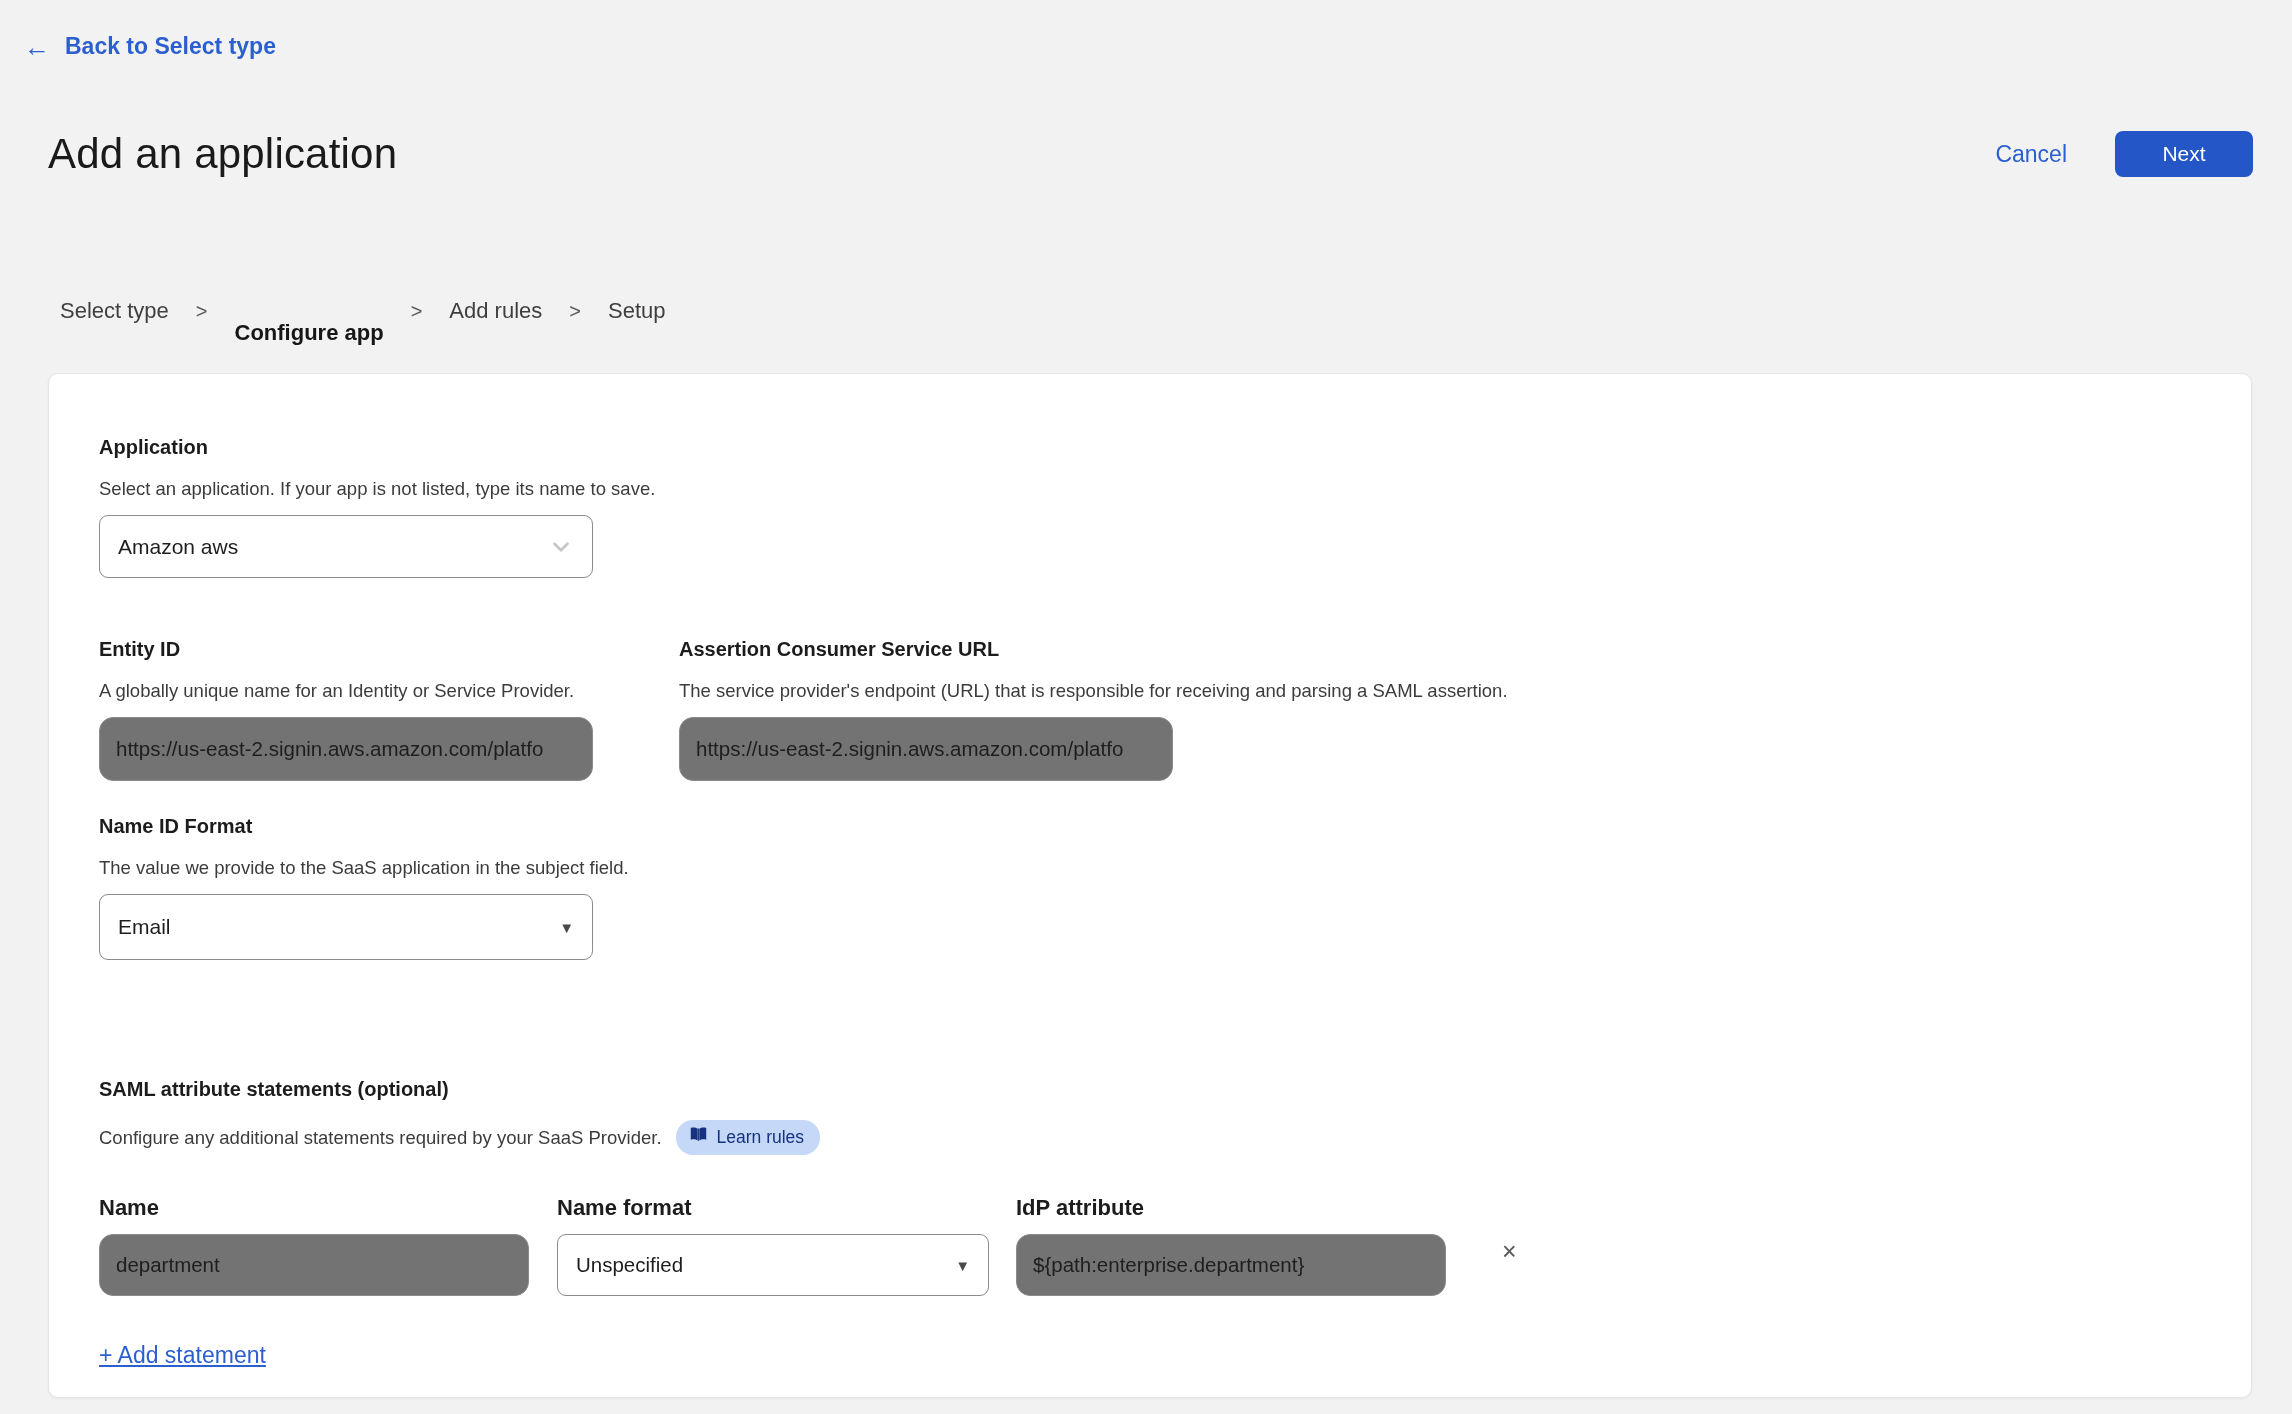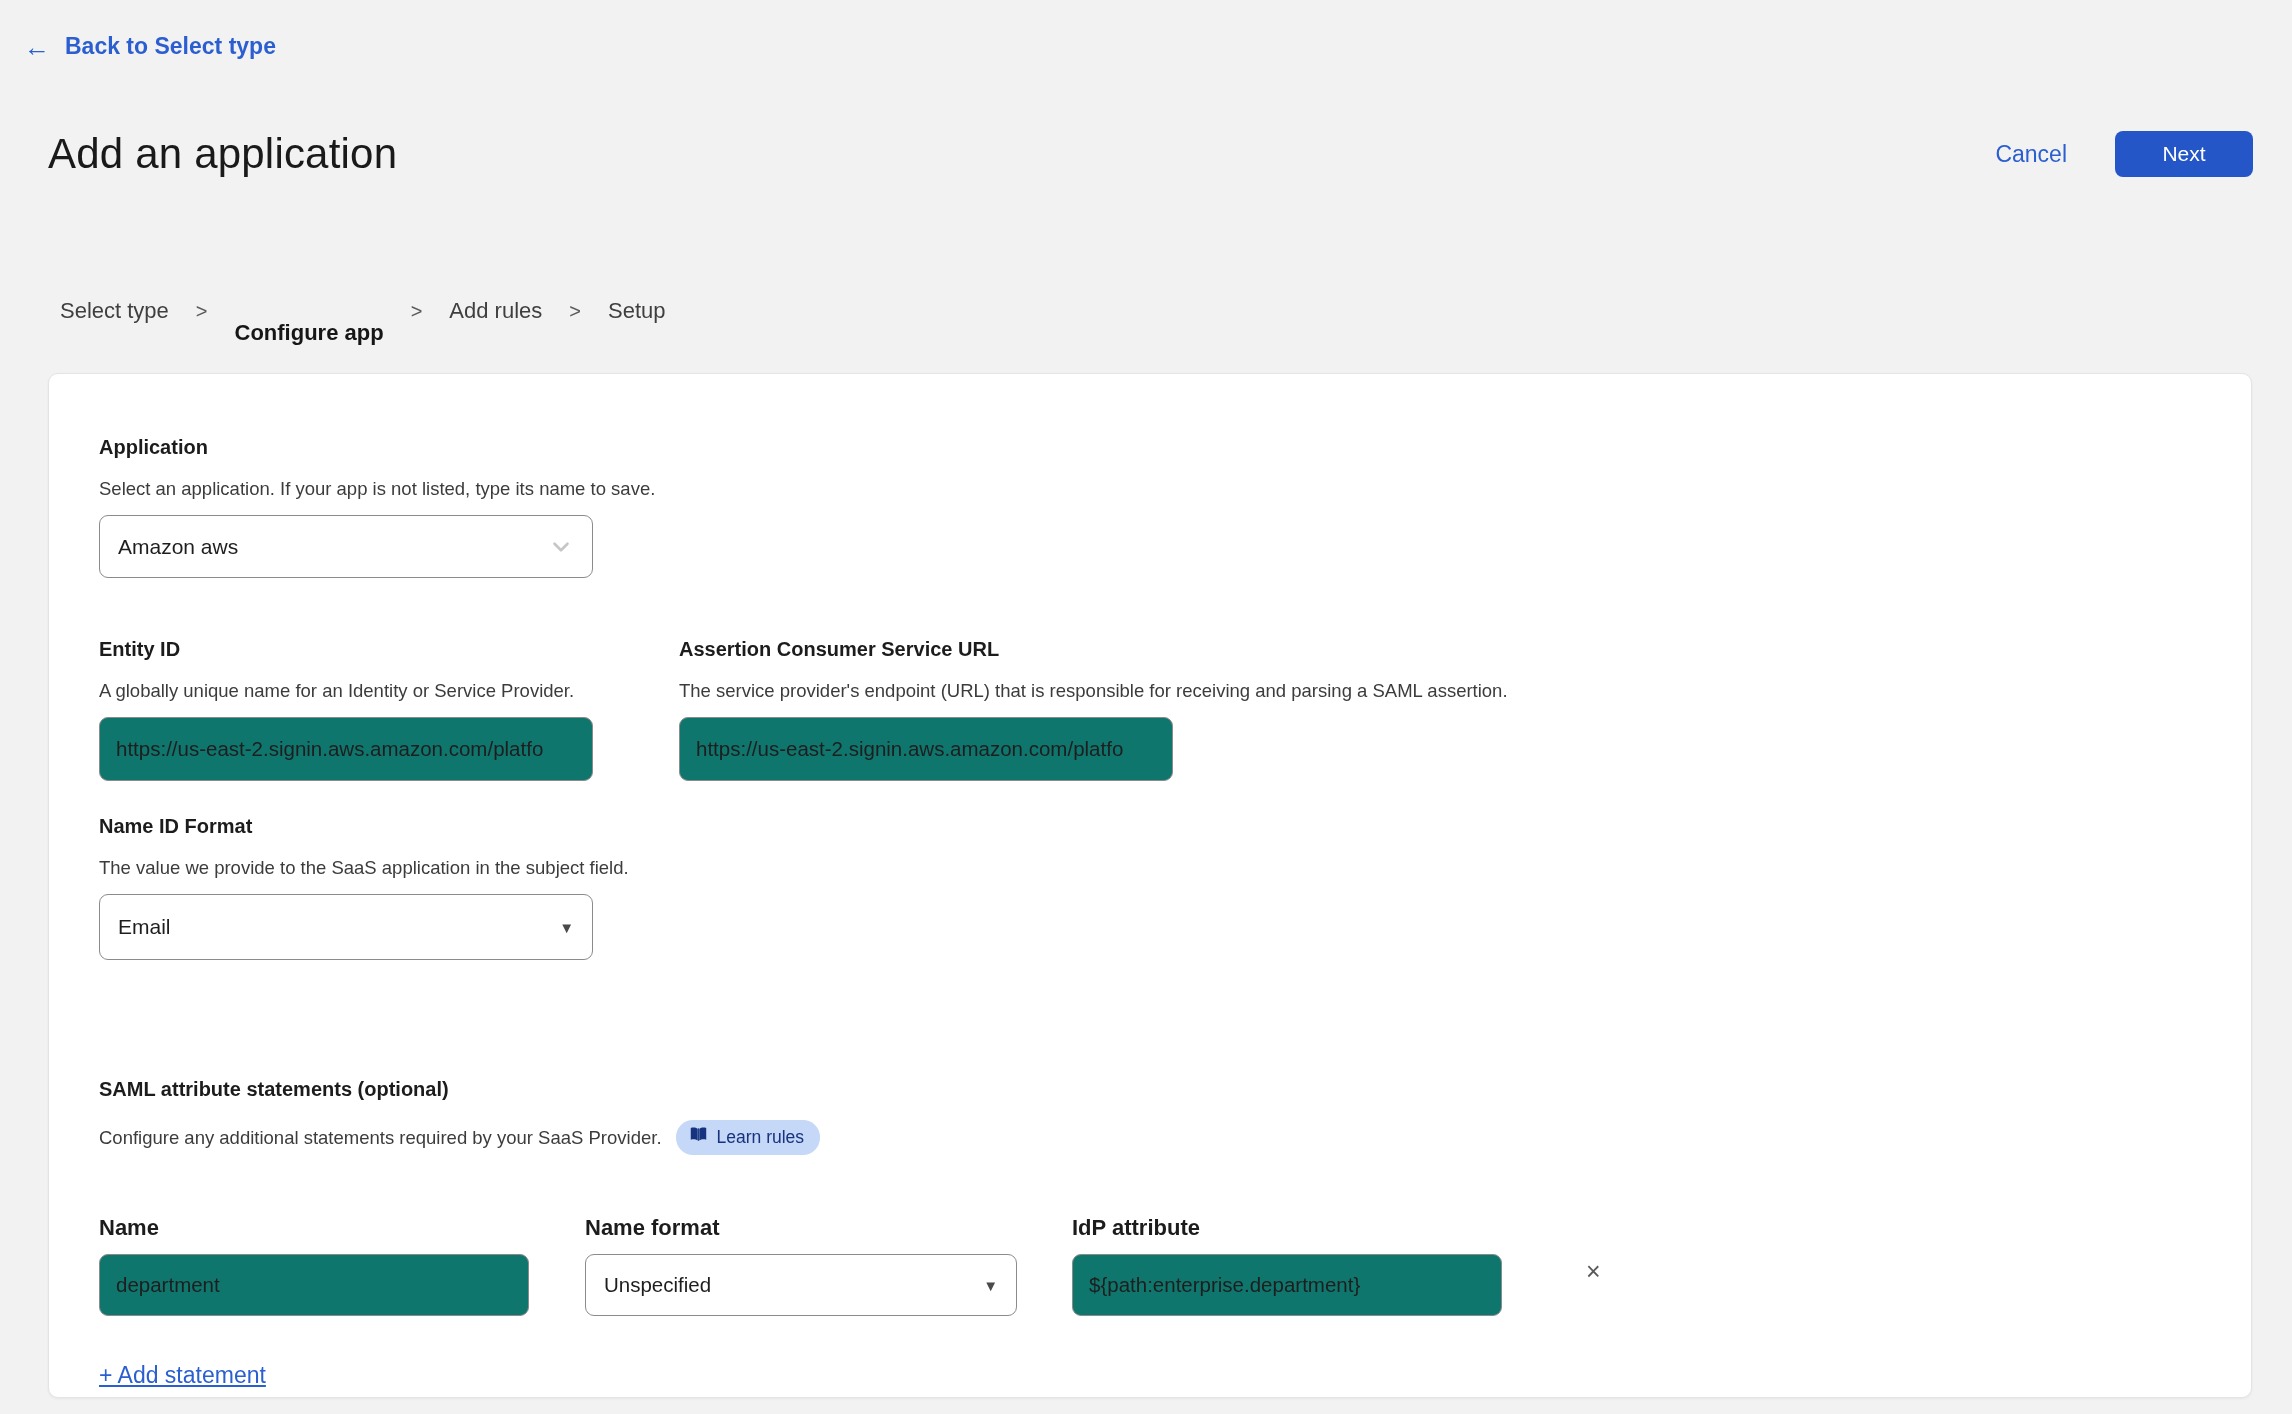--- a/index.html
+++ b/index.html
@@ -70,43 +70,43 @@
     background:#fff;
     display:flex; align-items:center; justify-content:space-between;
     padding:0 18px; font-size:21px; color:#1e1e1e;
     cursor:pointer;
   }
   .select-box .caret-tri { font-size:15px; color:#4a4a4a; }
   .chevron-svg { display:block; }
 
   .text-input {
     width:494px; height:64px;
-    border:1.5px solid #8b8b8b; border-radius:9px;
+    border:1.5px solid #8b8b8b; border-radius:14px;
     padding:8px 16px; font-size:20.5px; color:#1e1e1e;
-    background:#0f766e; font-family:"Liberation Sans", sans-serif;
+    background:#737373; font-family:"Liberation Sans", sans-serif;
     outline:none;
   }
 
   .two-col { display:flex; margin-top:60px; }
   .two-col .col1 { width:580px; flex:0 0 580px; }
   .two-col .col2 { flex:1; }
 
   .nameid-section { margin-top:34px; }
   .saml-section { margin-top:118px; }
 
   .desc-row { display:flex; align-items:center; gap:14px; }
   .desc-row .field-desc { margin:0; }
   .learn-more-pill {
     display:inline-flex; align-items:center; gap:9px;
     background:#c5d8f7; color:#17337f;
     border-radius:17px; padding:6px 16px 7px 13px;
     font-size:17.5px; cursor:pointer; white-space:nowrap;
   }
 
-  .attr-row { display:flex; align-items:flex-start; margin-top:60px;gap:28px; }
+  .attr-row { display:flex; align-items:flex-start; margin-top:40px; }
   .attr-col { display:flex; flex-direction:column; }
   .attr-col .attr-label { font-size:22px; font-weight:bold; color:#1c1c1c; margin-bottom:13px; }
   .attr-col-name { width:430px; margin-right:28px; }
   .attr-col-format { width:432px; margin-right:27px; }
   .attr-col-idp { width:430px; }
   .attr-col .text-input { width:100%; height:62px; }
   .attr-col .select-box { width:100%; height:62px; font-size:20.5px; }
   .remove-statement {
     margin-left:56px; margin-top:44px;
     font-size:25px; color:#5a5a5a; line-height:1;

